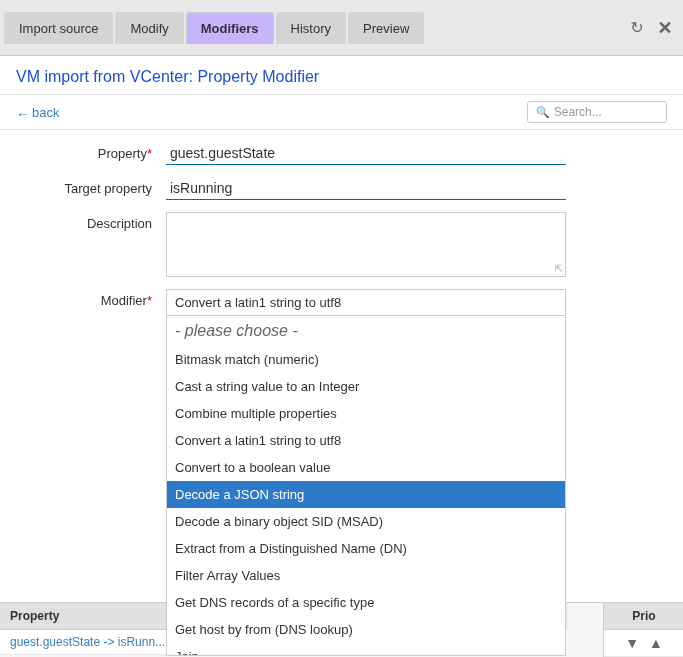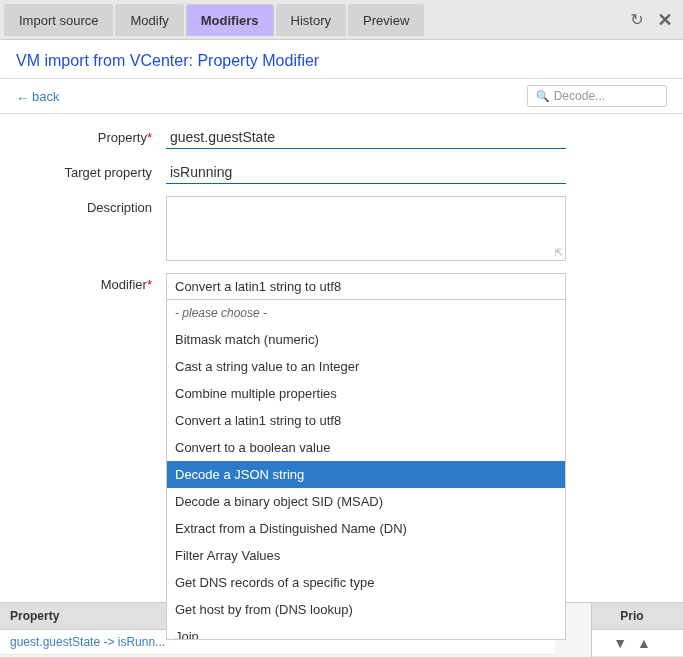--- a/index.html
+++ b/index.html
@@ -5,21 +5,21 @@
     * { box-sizing: border-box; margin: 0; padding: 0; }
     body { font-family: Arial, sans-serif; font-size: 13px; background: #fff; width: 683px; height: 657px; overflow: hidden; }
 
     
     .tab-bar {
       display: flex;
       align-items: center;
       background: #e8e8e8;
       border-bottom: 1px solid #ccc;
       padding: 0 4px;
-      height: 40px;
+      height: 56px;
     }
     .tab {
       padding: 8px 14px;
       cursor: pointer;
       font-size: 13px;
       color: #333;
       border: 1px solid transparent;
       border-bottom: none;
       margin-right: 2px;
       background: #d4d4d4;
@@ -174,21 +174,21 @@
       border-top: none;
       background: #fff;
       z-index: 100;
       max-height: 340px;
       overflow-y: auto;
     }
     .dropdown-placeholder {
       padding: 6px 8px;
       color: #666;
       font-style: italic;
-      font-size: 12px;
+      font-size: 16px;
     }
     .dropdown-item {
       padding: 6px 8px;
       cursor: pointer;
       font-size: 13px;
       color: #333;
     }
     .dropdown-item.selected {
       background: #2d7ac8;
       color: #fff;
@@ -258,21 +258,21 @@
   <div class="page-title">VM import from VCenter: Property Modifier</div>
 </div>
 
 <div class="toolbar">
   <a class="back-link">
     <span class="back-arrow">←</span>
     <span>back</span>
   </a>
   <div class="search-box">
     <span class="search-icon">🔍</span>
-    <span>Decode...</span>
+    <span>Search...</span>
   </div>
 </div>
 
 <div class="form-area">
 
   <div class="form-row">
     <div class="form-label required">Property</div>
     <input class="form-input" type="text" value="guest.guestState" style="">
   </div>
 
@@ -319,21 +319,21 @@
 
     <div class="table-section">
       <div class="table-header">
         <div class="table-col">Property</div>
       </div>
       <div class="table-row-data">
         <div class="table-cell">guest.guestState -&gt; isRunn...</div>
       </div>
     </div>
 
-    <div style="width: 92px; border-left: 1px solid #ccc; margin-left: 36px;">
+    <div style="width: 80px; border-left: 1px solid #ccc; margin-left: 36px;">
       <div class="table-header">
         <div class="table-col prio">Prio</div>
       </div>
       <div class="table-row-data">
         <div class="table-cell prio-cell">
           <button class="prio-btn">▼</button>
           <button class="prio-btn">▲</button>
         </div>
       </div>
     </div>

